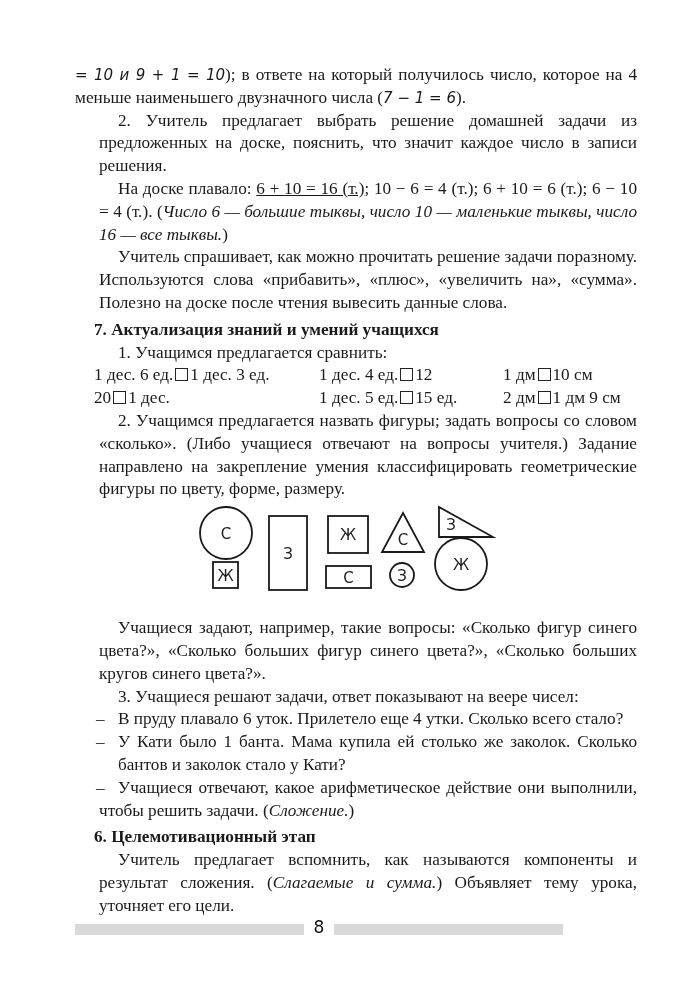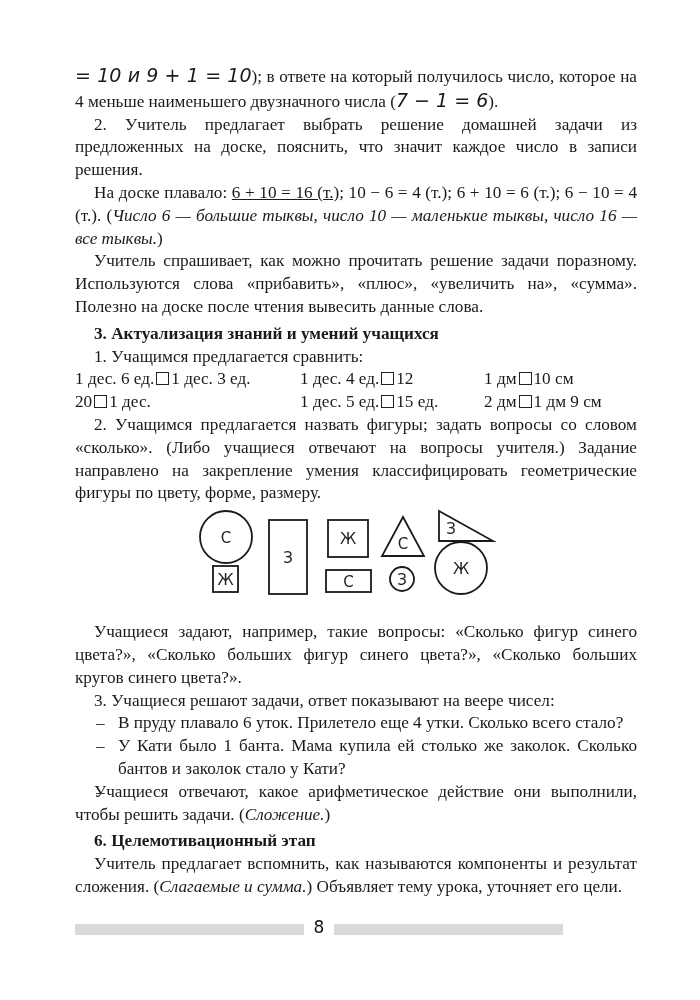--- a/index.html
+++ b/index.html
@@ -3,26 +3,26 @@
 <meta charset="utf-8">
 <style>
   html, body { margin: 0; padding: 0; background: #ffffff; }
   body { width: 700px; height: 1000px; position: relative; overflow: hidden; }
   .page {
     position: absolute; left: 75px; top: 64px; width: 562px;
     font-family: "Liberation Serif", "DejaVu Serif", serif;
     font-size: 17.2px; line-height: 22.8px; color: #1a1a1a;
   }
   p { margin: 0; text-align: justify; }
-  .ind { text-indent: 19px; }
+  .ind { text-indent: 19px; margin-left: 24px; }
   .h { font-weight: bold; margin-top: 4px; text-indent: 19px; }
   .u { text-decoration: underline; }
   i, .it { font-style: italic; }
-  .sans-it { font-family: "DejaVu Sans", sans-serif; font-style: italic; font-size: 19px; }
-  .cmp { position: relative; height: 45.6px; }
+  .sans-it { font-family: "DejaVu Sans", sans-serif; font-style: italic; font-size: 15px; }
+  .cmp { position: relative; height: 45.6px; margin-left: 19px; }
   .cmp .row { position: absolute; left: 0; height: 22.8px; width: 100%; }
   .cmp .c { position: absolute; white-space: nowrap; }
   .cmp .c1 { left: 0; }
   .cmp .c2 { left: 225px; }
   .cmp .c3 { left: 409px; }
   .box { display: inline-block; width: 11px; height: 11px; border: 1.2px solid #222; vertical-align: -1px; margin: 0 2px; }
   .fig { position: relative; height: 110px; margin: 2px 0 4px 0; }
   .fig svg { position: absolute; left: -75px; top: 0; }
   .fig text { font-family: "DejaVu Sans", sans-serif; font-size: 15px; fill: #222; }
   .dash { position: relative; padding-left: 43px; text-align: justify; }
@@ -39,21 +39,21 @@
 <div class="page">
 
   <p><span class="sans-it">= 10 и 9 + 1 = 10</span><span>); в ответе на который получилось число, которое на 4 меньше наименьшего двузначного числа (</span><span class="sans-it">7 − 1 = 6</span><span>).</span></p>
 
   <p class="ind">2. Учитель предлагает выбрать решение домашней задачи из предложенных на доске, пояснить, что значит каждое число в записи решения.</p>
 
   <p class="ind"><span>На доске плавало: </span><span class="u">6 + 10 = 16 (т.)</span><span>; 10 − 6 = 4 (т.); 6 + 10 = 6 (т.); 6 − 10 = 4 (т.). (</span><i>Число 6 — большие тыквы, число 10 — маленькие тыквы, число 16 — все тыквы.</i><span>)</span></p>
 
   <p class="ind">Учитель спрашивает, как можно прочитать решение задачи поразному. Используются слова «прибавить», «плюс», «увеличить на», «сумма». Полезно на доске после чтения вывесить данные слова.</p>
 
-  <p class="h">3. Актуализация знаний и умений учащихся</p>
+  <p class="h">7. Актуализация знаний и умений учащихся</p>
   <p class="ind">1. Учащимся предлагается сравнить:</p>
 
   <div class="cmp">
     <div class="row" style="top:0">
       <span class="c c1"><span>1 дес. 6 ед.</span><span class="box"></span><span>1 дес. 3 ед.</span></span>
       <span class="c c2"><span>1 дес. 4 ед.</span><span class="box"></span><span>12</span></span>
       <span class="c c3"><span>1 дм</span><span class="box"></span><span>10 см</span></span>
     </div>
     <div class="row" style="top:22.8px">
       <span class="c c1"><span>20</span><span class="box"></span><span>1 дес.</span></span>

